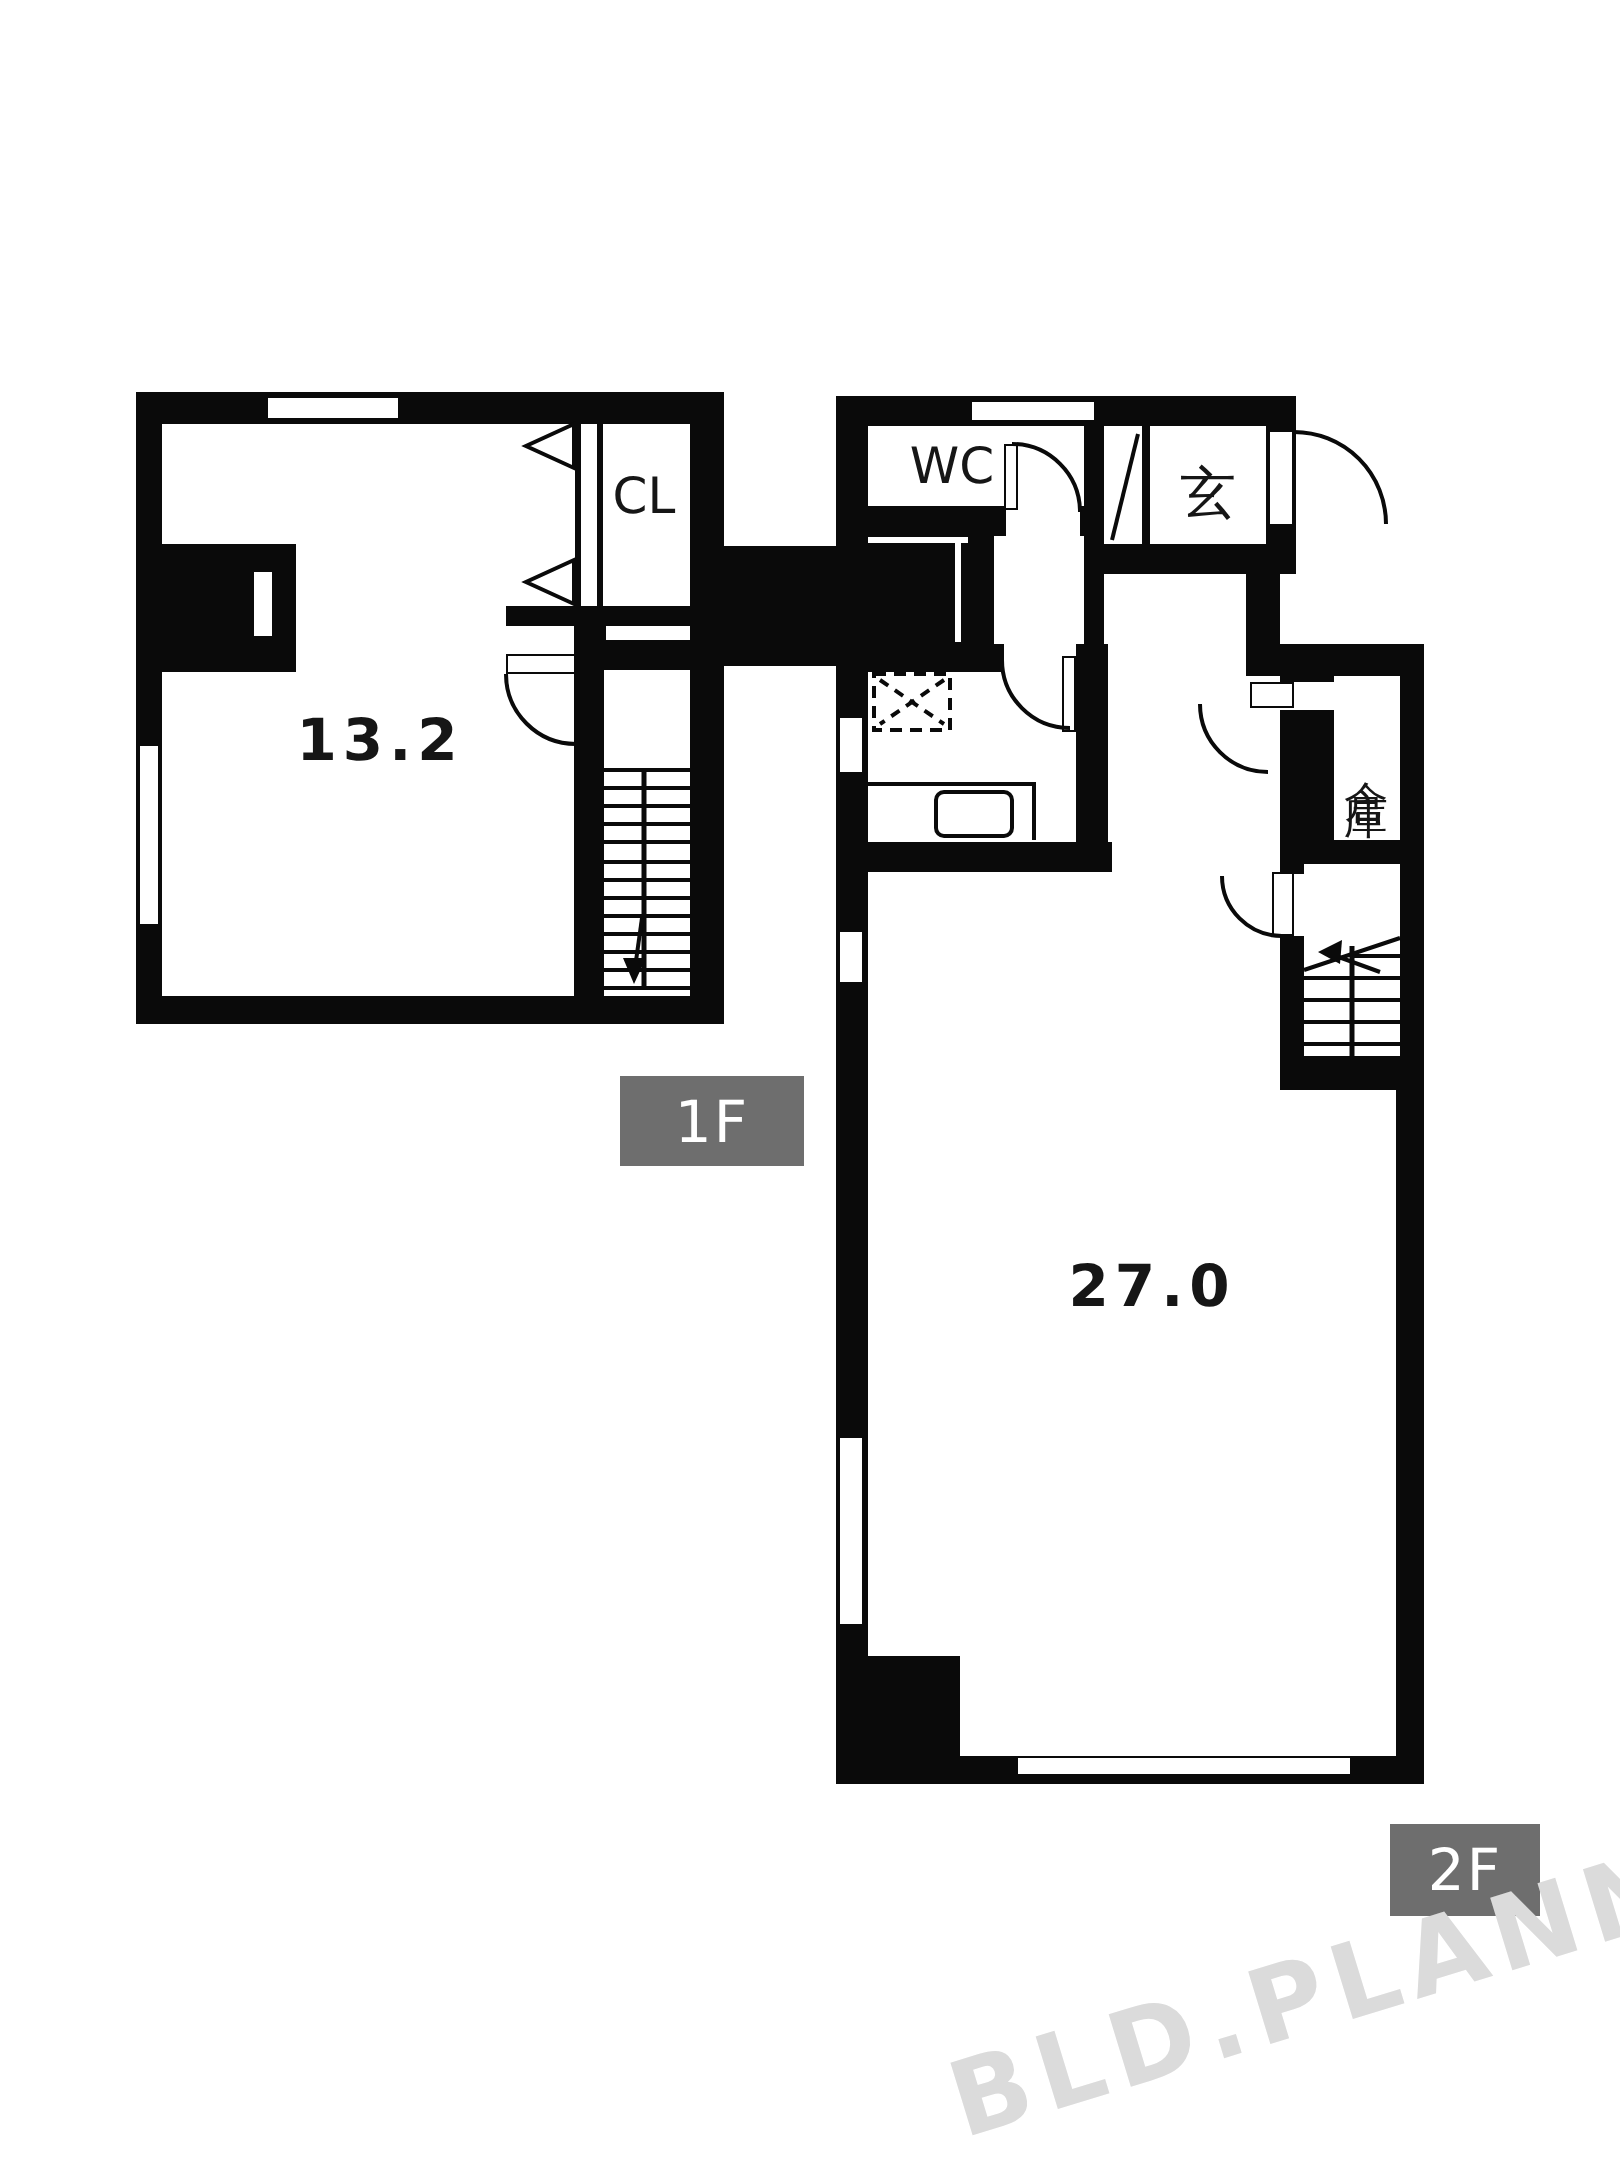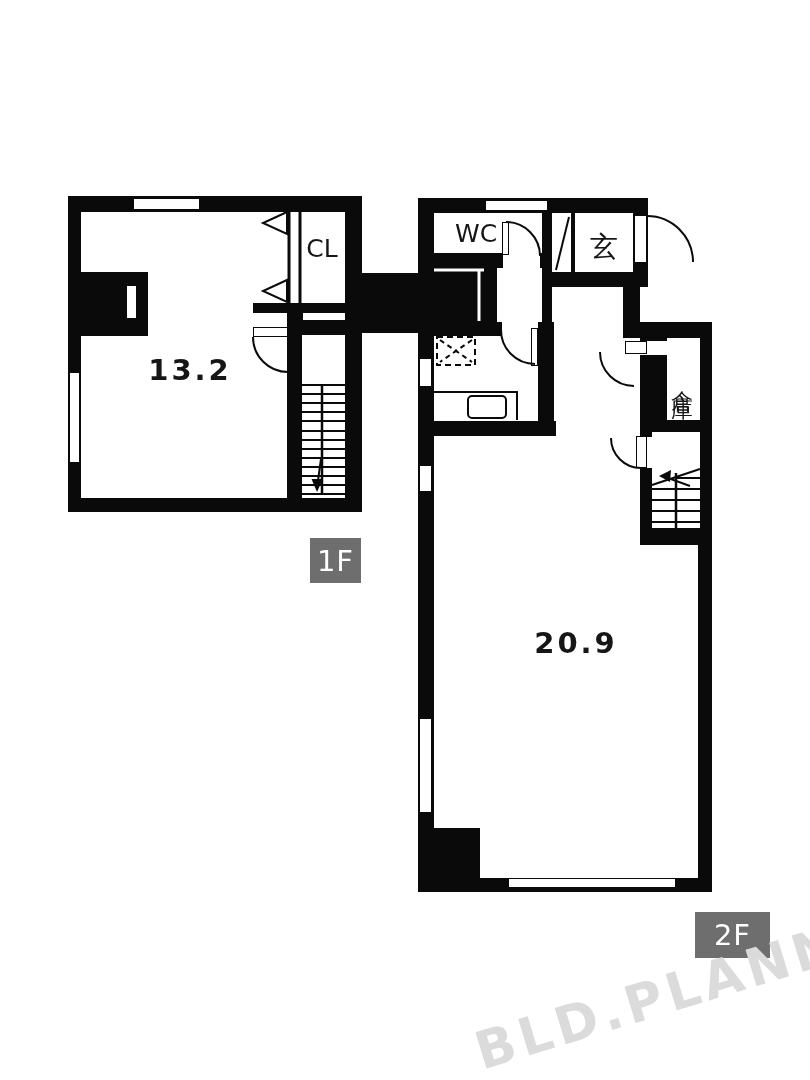--- a/index.html
+++ b/index.html
@@ -152,19 +152,19 @@
       <line x1="690" y1="486" x2="668" y2="478"></line>
       <polygon points="659,476 671,470 670,482" fill="#0a0a0a" stroke="none"></polygon>
     </g>
   </svg>
 
   <div class="txt area" style="left:190px;top:370px">13.2</div>
   <div class="txt room" style="left:322px;top:248px">CL</div>
   <div class="txt room" style="left:476px;top:233px">WC</div>
   <div class="txt kanji" style="left:604px;top:247px">玄</div>
   <div class="txt vtext" style="left:682px;top:379px">倉庫</div>
-  <div class="txt area" style="left:576px;top:643px">20.9</div>
+  <div class="txt area" style="left:576px;top:643px">27.0</div>
 
-  <div class="badge" style="left:310px;top:538px;width:51px;height:45px">1F</div>
+  <div class="badge" style="left:310px;top:538px;width:92px;height:45px">1F</div>
   <div class="badge" style="left:695px;top:912px;width:75px;height:46px">2F</div>
 
   <div class="wm">BLD.PLANNER</div>
 </div>
 
 </body></html>

